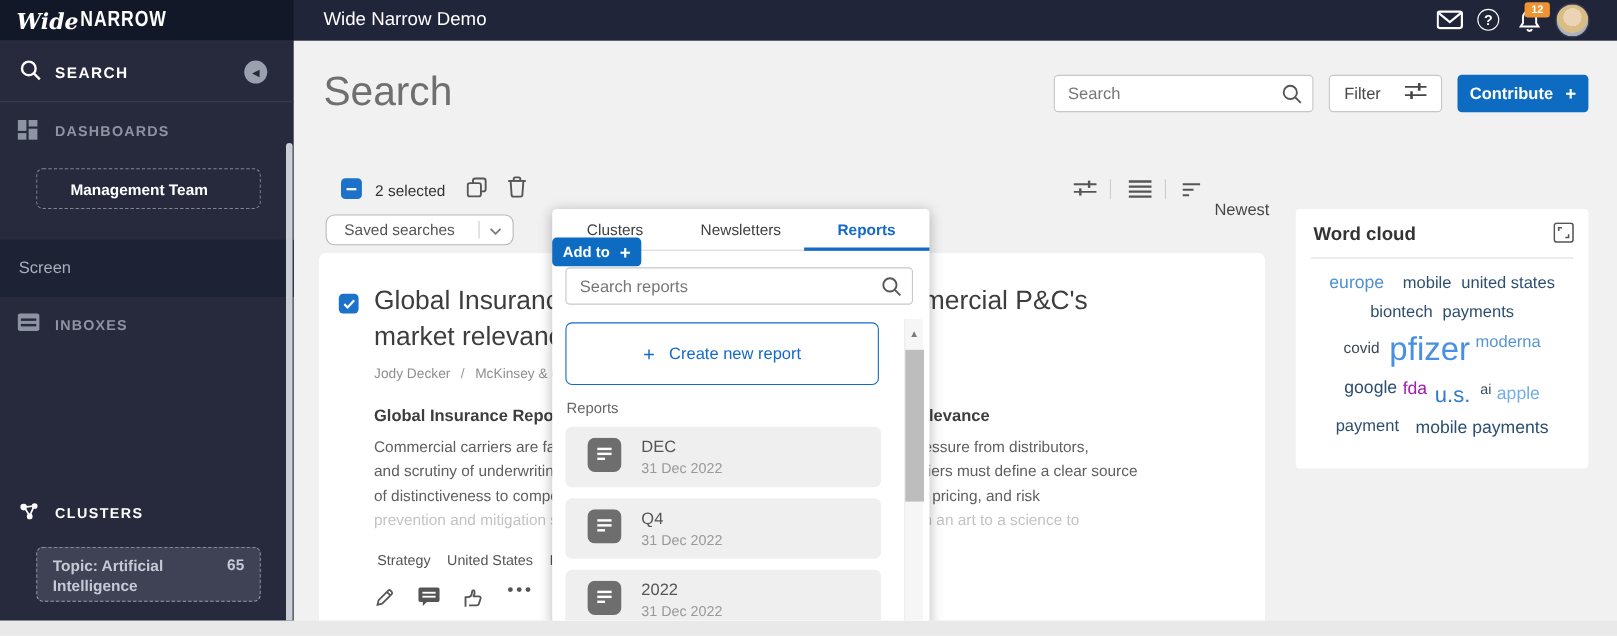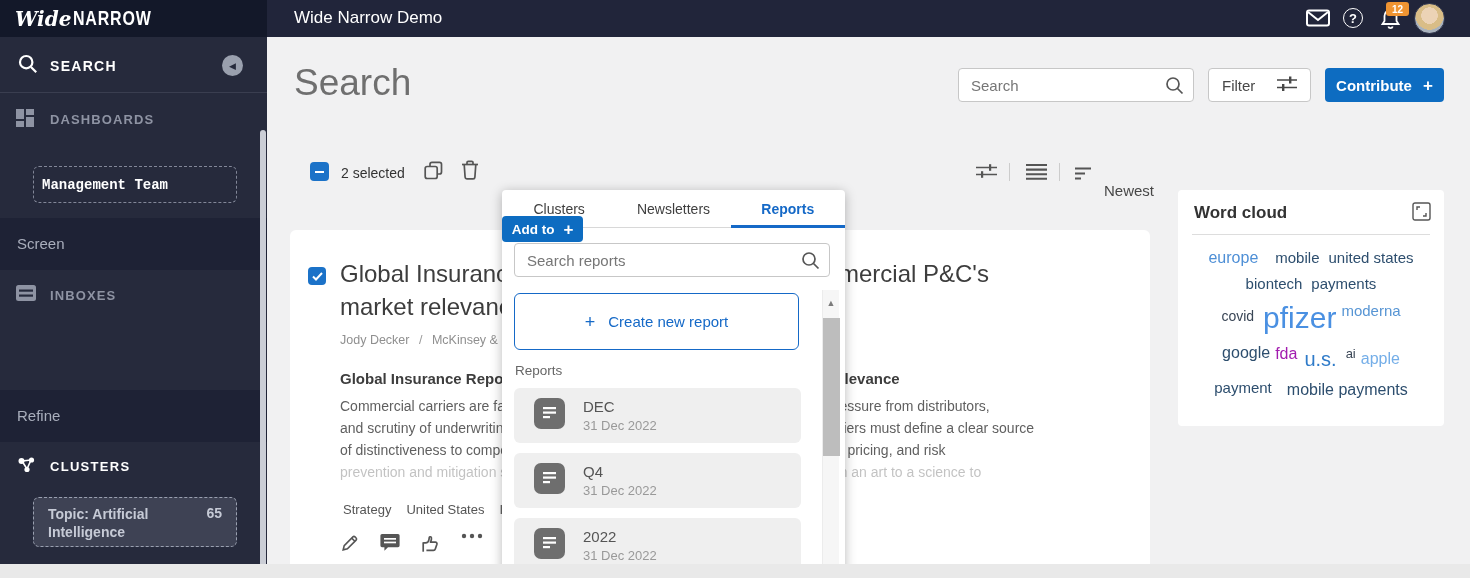--- a/index.html
+++ b/index.html
@@ -150,40 +150,37 @@
 
     <span style="position:absolute; left:16px; top:72px;">
       <svg width="19" height="19" viewBox="0 0 19 19">
           <rect x="0" y="0" width="8" height="10" fill="#8e93a3"></rect>
           <rect x="10" y="0" width="8" height="6" fill="#8e93a3"></rect>
           <rect x="10" y="8" width="8" height="10" fill="#8e93a3"></rect>
           <rect x="0" y="12" width="8" height="6" fill="#8e93a3"></rect>
         </svg>
     </span>
     <span class="side-label-gray" style="position:absolute; left:50px; top:75px;">DASHBOARDS</span>
-    <div class="pill" style="top:129px; height:37px; padding:0 8px;font-family:Liberation Mono, monospace;">
+    <div class="pill" style="top:116px; height:37px; padding:0 30px;">
       <span>Management Team</span>
     </div>
 
     <div class="band" style="top:181px;">
       <span class="band-label" style="top:17px;">Screen</span>
     </div>
 
     <span style="position:absolute; left:16px; top:247px;">
       <svg width="20" height="18" viewBox="0 0 20 18">
           <rect x="0" y="1" width="20" height="16" rx="2.5" fill="#8e93a3"></rect>
           <rect x="3" y="5.5" width="14" height="2.2" fill="#262a3c"></rect>
           <rect x="3" y="10.5" width="14" height="2.2" fill="#262a3c"></rect>
         </svg>
     </span>
     <span class="side-label-gray" style="position:absolute; left:50px; top:251px;">INBOXES</span>
 
-    <div class="band" style="top:353px;">
-      <span class="band-label" style="top:17px;">Refine</span>
-    </div>
 
     <span style="position:absolute; left:16px; top:419px;">
       <svg width="21" height="20" viewBox="0 0 21 20">
           <path d="M6 5L15 4M6 5l5 8M15 4l-4 9" stroke="#fff" stroke-width="1.6"></path>
           <circle cx="5.5" cy="5" r="3" fill="#fff"></circle>
           <circle cx="15.5" cy="4" r="2.6" fill="#fff"></circle>
           <circle cx="11" cy="13.5" r="2.6" fill="#fff"></circle>
         </svg>
     </span>
     <span class="side-label-white" style="position:absolute; left:50px; top:422px; font-size:13px;">CLUSTERS</span>
@@ -261,20 +258,29 @@
       </svg>
   </span>
   <span class="vdiv" style="left:1059px;"></span>
   <span class="tool-ic" style="left:1075px; top:166px;">
     <svg width="17" height="13" viewBox="0 0 17 13">
         <path d="M0 1.5h16M0 6.5h10M0 11.5h6" stroke="#555" stroke-width="1.8"></path>
       </svg>
   </span>
   <span class="sort-label">Newest</span>
 
+  <div class="saved-searches">
+    <span>Saved searches</span>
+    <span class="sdiv"></span>
+    <span>
+      <svg width="11" height="7" viewBox="0 0 11 7">
+          <path d="M1 1l4.5 4.5L10 1" fill="none" stroke="#777" stroke-width="1.6"></path>
+        </svg>
+    </span>
+  </div>
 
   <article class="card">
     <div class="cb cb-card">
       <svg width="11" height="9" viewBox="0 0 11 9">
           <path d="M1 4.5l3 3L10 1" fill="none" stroke="#fff" stroke-width="2"></path>
         </svg>
     </div>
     <div class="a-title">
       <div>Global Insurance Report 2023: Expanding commercial P&amp;C's</div>
       <div>market relevance</div>

